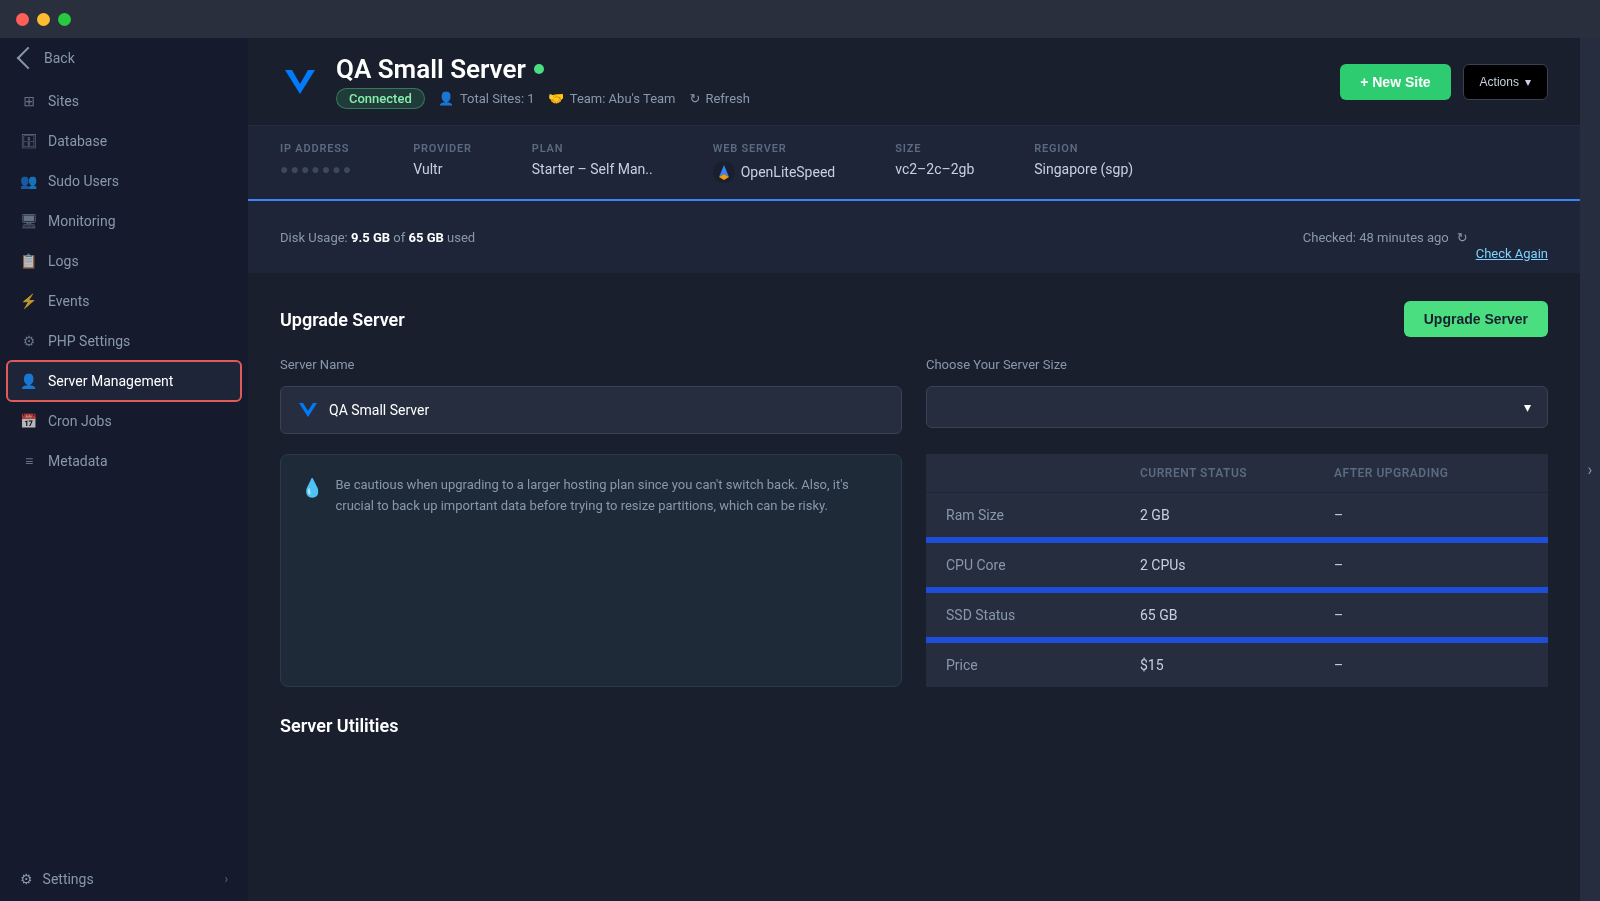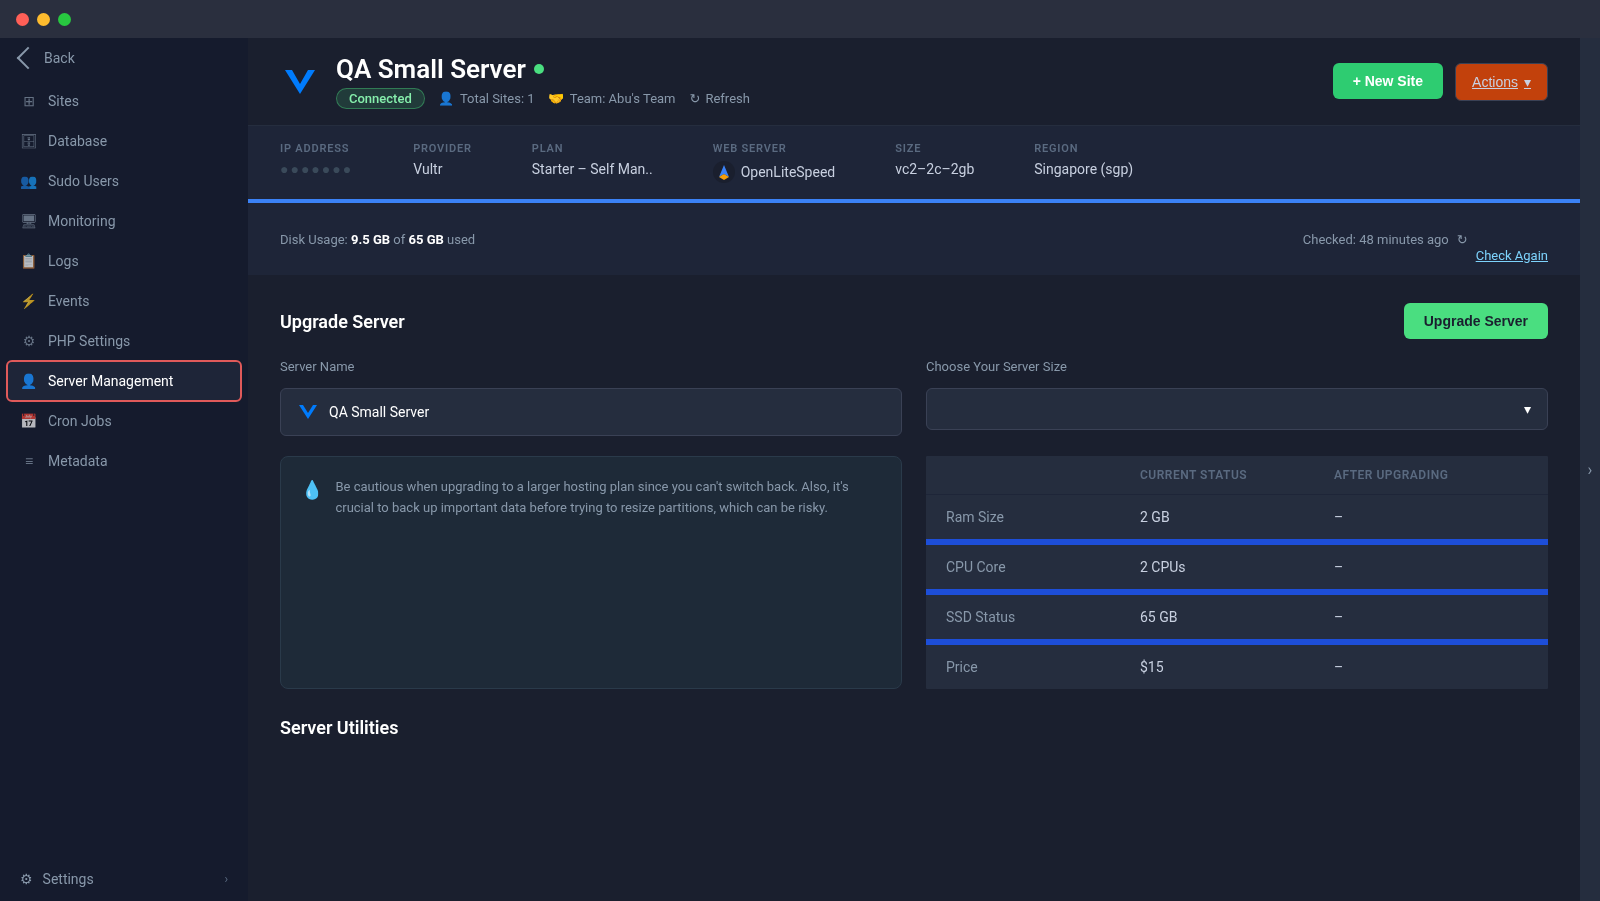--- a/index.html
+++ b/index.html
@@ -179,32 +179,31 @@
       border-radius: 6px;
       padding: 10px 20px;
       font-size: 14px;
       font-weight: 600;
       cursor: pointer;
       display: flex;
       align-items: center;
       gap: 6px;
     }
     .btn-actions {
-      background: #c2410c;
+      background: #000000;
       color: #c8d0e0;
       border: 1px solid #3a4155;
       border-radius: 6px;
       padding: 10px 16px;
-      font-size: 14px;
+      font-size: 12px;
       font-weight: 500;
       cursor: pointer;
       display: flex;
       align-items: center;
       gap: 6px;
-      text-decoration: underline;
     }
 
     
     .server-info-bar {
       background: #1e2538;
       padding: 16px 32px;
       display: flex;
       gap: 60px;
       align-items: flex-start;
     }
@@ -225,21 +224,21 @@
       gap: 6px;
     }
 
     
     .disk-bar-section {
       background: #1e2538;
       padding: 12px 32px;
       display: flex;
       justify-content: space-between;
       align-items: center;
-      border-top: 4px solid #3b82f6;
+      border-top: 2px solid #3b82f6;
     }
     .disk-info { font-size: 13px; color: #8898aa; }
     .disk-info strong { color: #ffffff; }
     .check-again {
       display: flex; align-items: center; gap: 8px;
       font-size: 13px; color: #8898aa;
     }
     .check-again a {
       color: #7dd3fc;
       text-decoration: underline;

